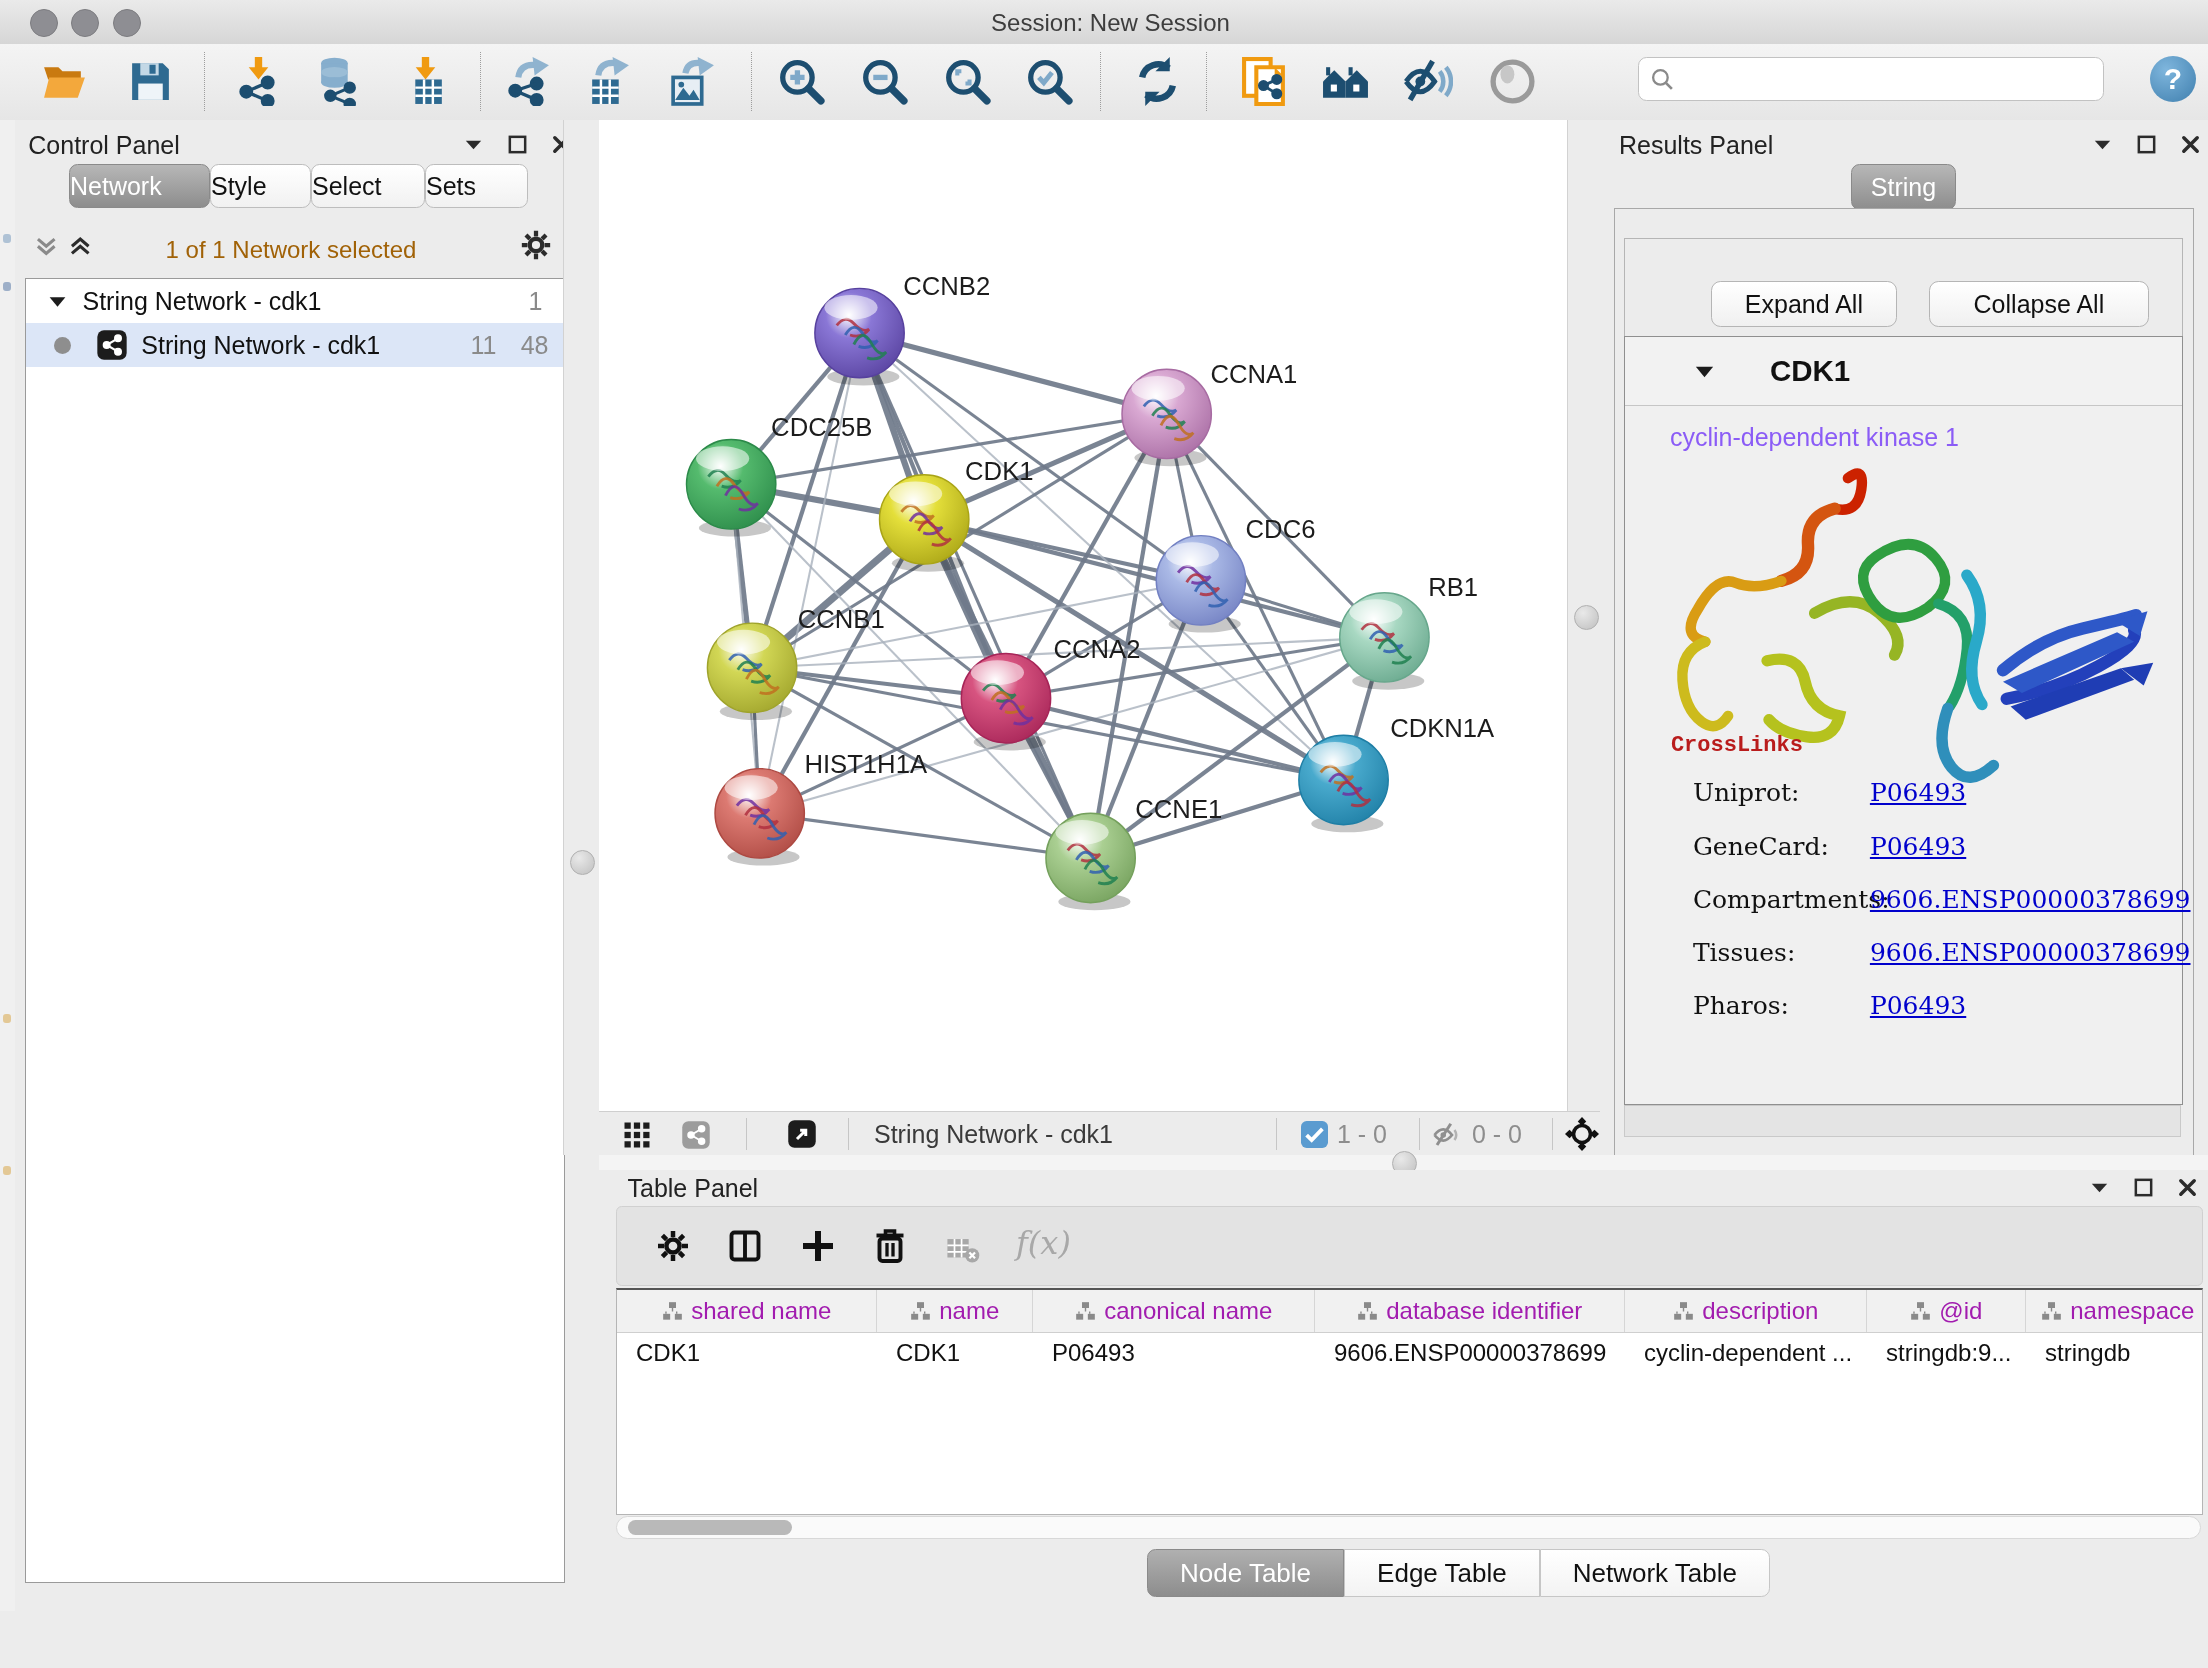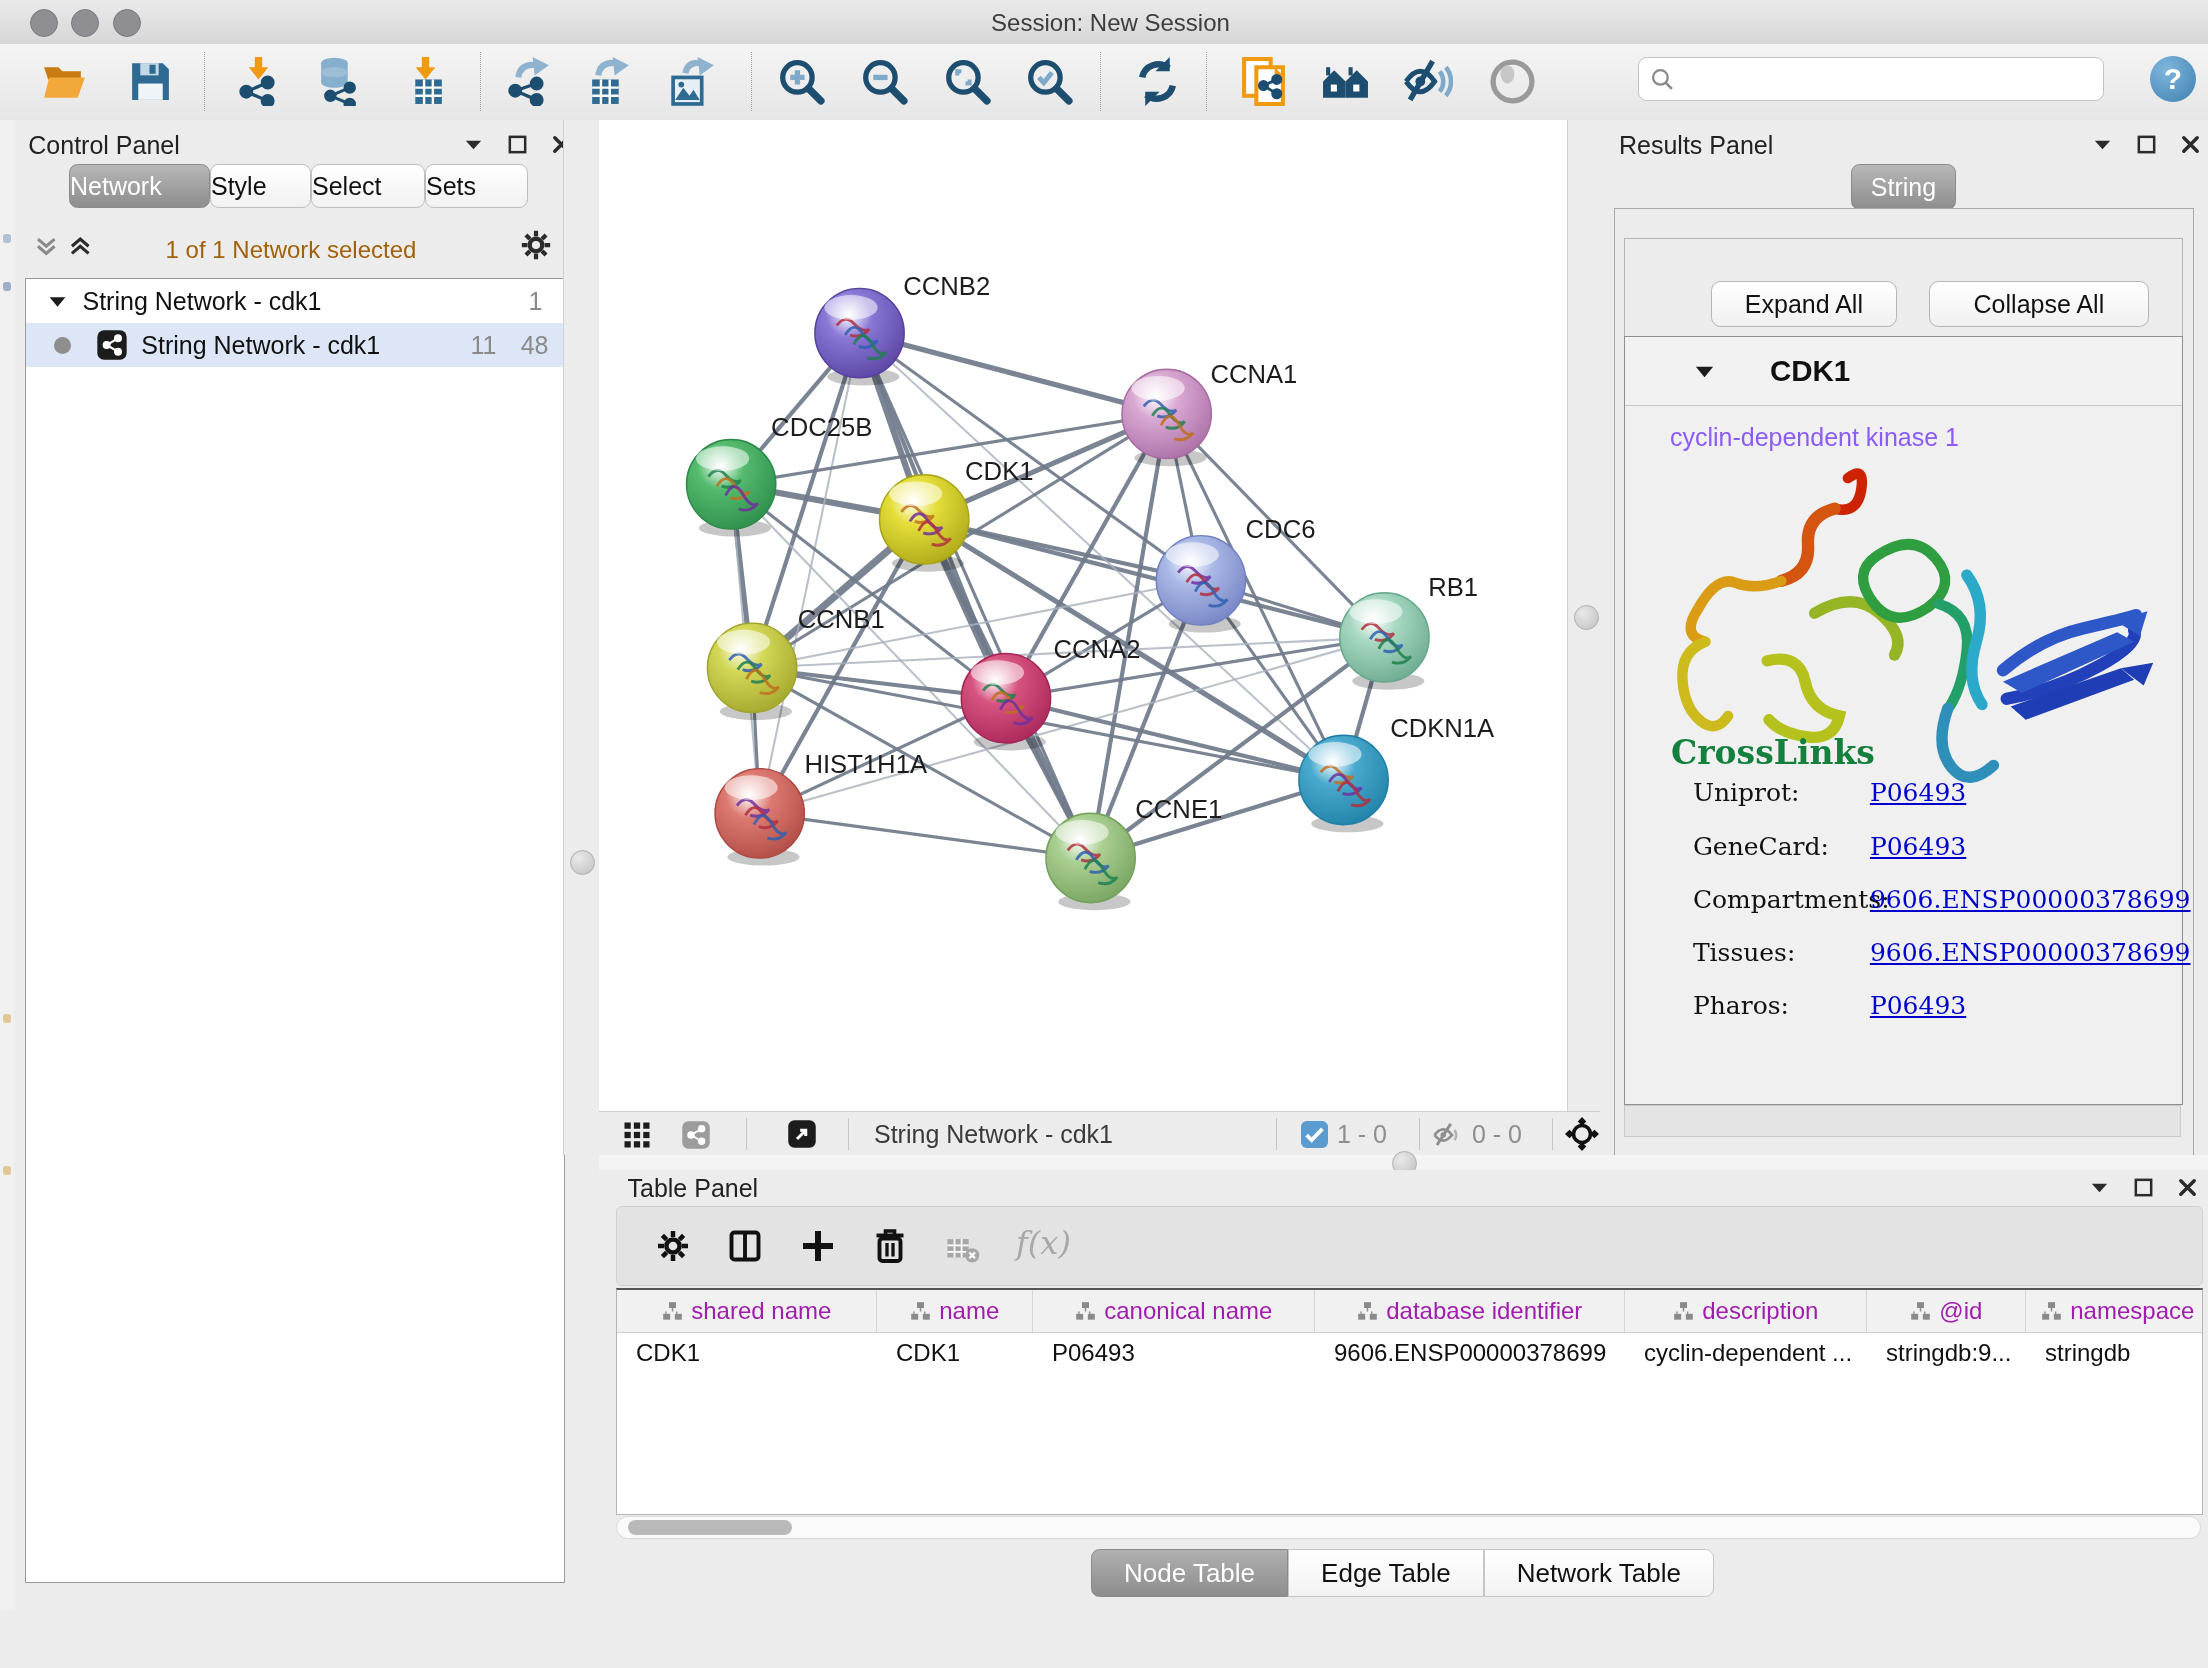--- a/index.html
+++ b/index.html
@@ -44,35 +44,35 @@
   .rpanel{position:absolute;left:1600px;top:120px;width:609px;height:1035px;background:#ececec;}
   .rtab{position:absolute;left:251px;top:44px;width:103px;height:44px;background:linear-gradient(#b7b7b7,#8d8d8d);border:1px solid #8a8a8a;border-radius:8.6px;color:#fff;font-size:25px;text-align:center;line-height:44px;}
   .rbox{position:absolute;left:14.3px;top:88px;width:578px;height:1014px;background:#ececec;border:1px solid #a8a8a8;}
   .expbox{position:absolute;left:8.6px;top:29px;width:557px;height:110px;border:1px solid #b5b5b5;text-decoration:underline;}
   .rbtn{position:absolute;top:42px;height:46px;background:linear-gradient(#ffffff,#f0f0f0);border:1px solid #b5b5b5;border-radius:9.5px;font-size:25px;color:#111;text-align:center;line-height:44px;box-sizing:border-box;}
   .genebox{position:absolute;left:8.6px;top:127px;width:557px;height:767px;border:1px solid #8f8f8f;background:#f0f0f0;}
   .genehdr{position:absolute;left:0;top:0;right:0;height:68px;background:#f2f2f2;border-bottom:1px solid #c6c6c6;}
   .genesym{position:absolute;left:145px;top:17px;font-size:29.5px;font-weight:bold;color:#111;}
   .genedesc{position:absolute;left:45px;top:86px;font-size:25px;color:#8b5cf6;}
   .serif{font-family:"DejaVu Serif",serif;}
-  .xl-h{position:absolute;left:46px;font-size:33px;font-weight:bold;color:#15803d;}
+  .xl-h{position:absolute;left:46px;font-size:22px;font-weight:bold;color:#b91c1c;font-family:Liberation Mono, monospace;}
   .xl-l{position:absolute;left:68px;font-size:25px;color:#111;}
   .xl-v{position:absolute;left:245px;font-size:25px;color:#0000cc;text-decoration:underline;}
   .rscroll{position:absolute;left:8.6px;top:896px;width:557px;height:32px;background:#e4e4e4;border:1px solid #c9c9c9;box-sizing:border-box;}
   
   .tpanel{position:absolute;left:599px;top:1170px;width:1609px;height:441px;background:#ececec;}
   .ttoolbar{position:absolute;left:17px;top:36px;width:1585px;height:78px;background:#e3e3e3;border:1px solid #d0d0d0;border-radius:5.7px;}
   .tbl{position:absolute;left:17px;top:118px;width:1585px;height:224px;background:#fff;border:1px solid #b5b5b5;border-top:2.9px solid #555;overflow:hidden;}
   .thead{display:flex;height:42px;background:#f1f1f1;border-bottom:1px solid #cfcfcf;}
   .th{display:flex;align-items:center;justify-content:center;gap:8.6px;font-size:24px;color:#a21caf;border-right:1px solid #d6d6d6;box-sizing:border-box;flex:none;}
   .trow{display:flex;height:40px;}
   .td{font-size:24px;color:#111;padding-left:19px;display:flex;align-items:center;box-sizing:border-box;flex:none;white-space:nowrap;overflow:hidden;}
   .hscroll{position:absolute;left:17px;top:346px;width:1585px;height:23px;background:#fafafa;border:1px solid #d8d8d8;border-radius:11.4px;box-sizing:border-box;}
   .hthumb{position:absolute;left:11.4px;top:2.9px;width:164px;height:15px;border-radius:7.6px;background:#b9b9b9;}
-  .ttabs{position:absolute;left:492px;top:379px;display:flex;}
+  .ttabs{position:absolute;left:548px;top:379px;display:flex;}
   .ttab{border:1px solid #c6c6c6;background:linear-gradient(#ffffff,#f3f3f3);font-size:26px;color:#111;padding:7.6px 32px;text-align:center;}
   .ttab.first{border-radius:8.6px 0 0 8.6px;}
   .ttab.last{border-radius:0 8.6px 8.6px 0;}
   .ttab.sel{background:linear-gradient(#b0b0b0,#8d8d8d);color:#fff;border-color:#8a8a8a;}
   
   .statusbar{position:absolute;left:0;top:1611px;width:2208px;height:57px;background:#ececec;border-top:1px solid #c9c9c9;}
   .sbtn{position:absolute;top:5.7px;width:55px;height:40px;background:#fcfcfc;border:1.9px solid #a8a8a8;display:flex;align-items:center;justify-content:center;}
   .membtn{position:absolute;left:2047px;top:1.9px;width:141px;height:46px;background:#fafafa;border:1.9px solid #a8a8a8;display:flex;align-items:center;justify-content:center;gap:11.4px;font-size:26px;color:#111;}
   .memdot{width:23px;height:23px;border-radius:50%;background:#1f9d3a;}
   svg text{font-family:"Liberation Sans",sans-serif;}

